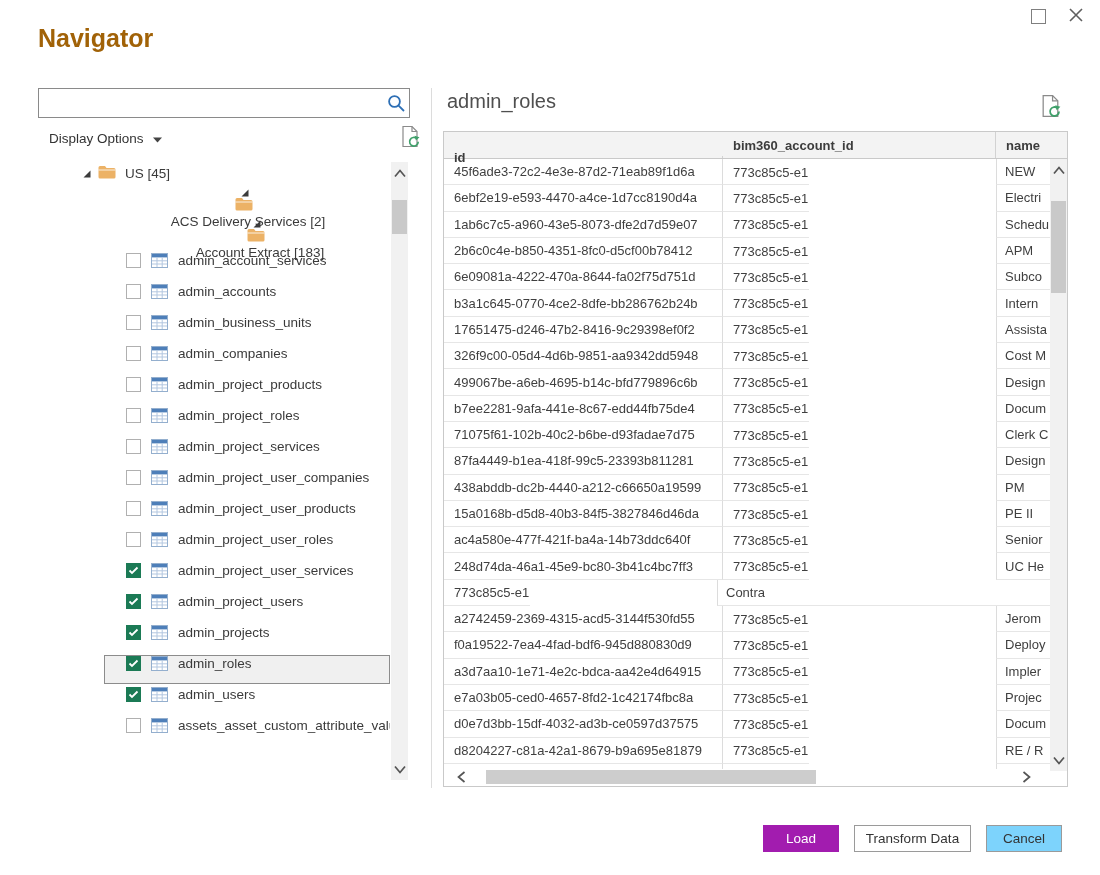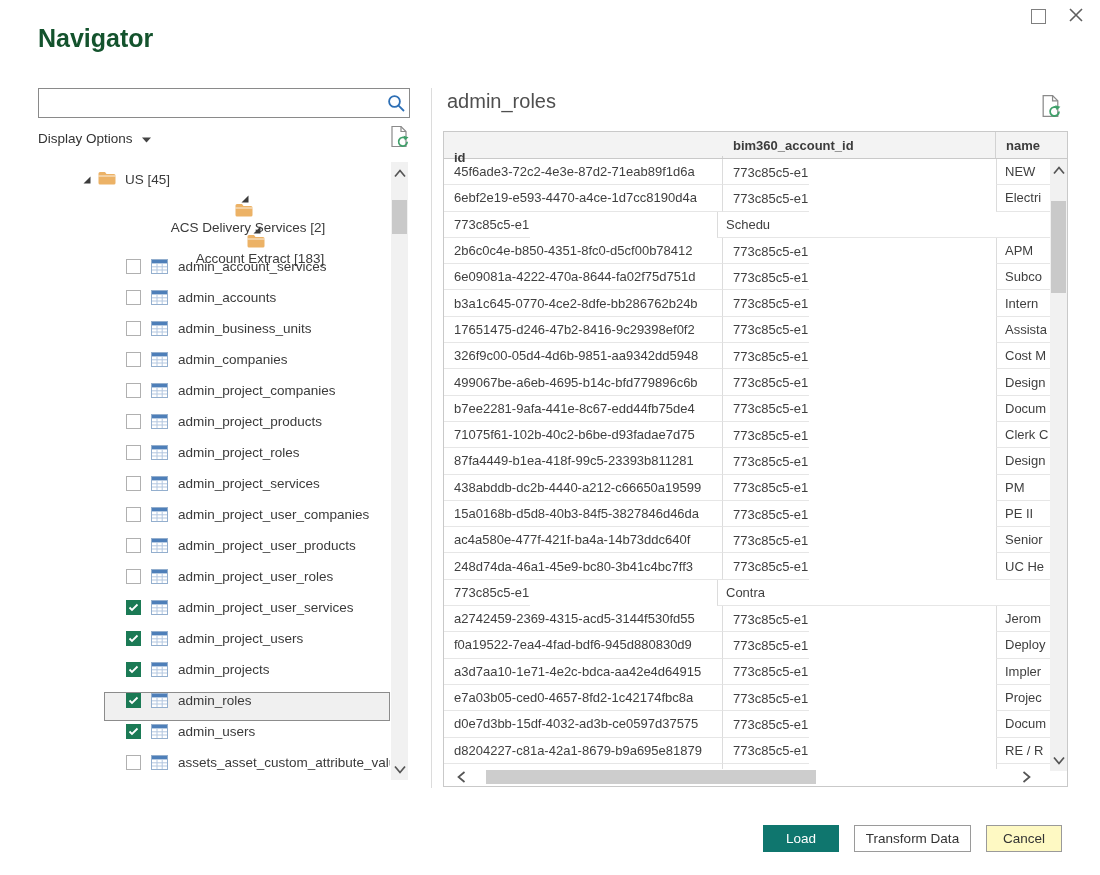--- a/index.html
+++ b/index.html
@@ -6,35 +6,35 @@
   html,body { background:#fff; }
   body { font-family:"Liberation Sans","DejaVu Sans",sans-serif; }
   #dialog { position:relative; width:1100px; height:875px; background:#fff; overflow:hidden; }
 
   
   .win-btn { position:absolute; cursor:default; }
   #win-max { left:1031px; top:9px; width:15px; height:15px; border:1px solid #7f7f7f; background:#fff; }
   #win-close { left:1067px; top:6px; }
 
   
-  #title { position:absolute; left:38px; top:24px; font-size:25px; font-weight:600; color:#14532d; }
+  #title { position:absolute; left:38px; top:24px; font-size:25px; font-weight:600; color:#a16207; }
 
   
   #search-box { position:absolute; left:38px; top:88px; width:372px; height:30px; border:1px solid #8a8a8a; background:#fff; display:flex; align-items:center; }
   #search-box input { flex:1; border:none; outline:none; height:100%; font-size:13px; padding:0 6px 0 8px; font-family:inherit; }
   #search-box .mag { width:26px; display:flex; justify-content:center; align-items:center; }
 
   
-  #display-row { position:absolute; left:38px; top:125px; width:372px; height:26px; display:flex; align-items:center; }
+  #display-row { position:absolute; left:49px; top:125px; width:372px; height:26px; display:flex; align-items:center; }
   #display-row .dd-label { font-size:13.5px; color:#333; }
   #display-row .caret { margin-left:9px; display:inline-block; }
   #display-row .spacer { flex:1; }
 
   
-  #tree { position:absolute; left:38px; top:164px; width:352px; height:626px; overflow:hidden; }
+  #tree { position:absolute; left:38px; top:158px; width:352px; height:626px; overflow:hidden; }
   .tree-row { height:31px; display:flex; align-items:center; font-size:13.5px; color:#3a3a3a; }
   .tree-row .arrow { display:flex; width:9px; justify-content:center; margin-right:7px; }
   .tree-row .folder { margin-right:9px; }
   .sel-box { margin-left:66px; width:322px; height:29px; display:flex; align-items:flex-start; padding-left:21px; border:1px solid transparent; }
   .sel-box.selected { background:#f0f0f0; border:1px solid #8c8c8c; }
   .cb { width:15px; height:15px; border:1px solid #b0b0b0; background:#fff; margin-right:10px; flex:none; display:flex; align-items:center; justify-content:center; }
   .cb.checked { border:1px solid transparent; }
   .tbl-icon { margin-right:10px; flex:none; display:flex; }
   .tree-label { white-space:nowrap; }
 
@@ -78,21 +78,21 @@
   #ph-sb { position:absolute; left:6px; right:30px; bottom:1px; height:16px; display:flex; align-items:center; background:#fff; }
   #ph-sb .hchev { width:22px; display:flex; justify-content:center; align-items:center; }
   #ph-sb .track { flex:1; position:relative; height:14px; }
   #ph-sb .hthumb { position:absolute; left:14px; top:0; width:330px; height:14px; background:#cdcdcd; }
 
   
   #footer { position:absolute; top:825px; right:38px; display:flex; gap:15px; }
   .btn { height:27px; font-size:13.5px; display:flex; align-items:center; justify-content:center; cursor:default; font-family:inherit; }
   #btn-load { width:76px; color:#fff; border:1px solid transparent; }
   #btn-transform { width:117px; background:#fff; border:1px solid #9a9a9a; color:#333; }
-  #btn-cancel { width:76px; background:#fef9c3; border:1px solid #9a9a9a; color:#333; }
+  #btn-cancel { width:76px; background:#7dd3fc; border:1px solid #9a9a9a; color:#333; }
 </style>
 </head>
 <body>
 
 <div id="dialog">
 
   <div id="win-max" class="win-btn"></div>
   <div id="win-close" class="win-btn">
     <svg width="18" height="18" viewBox="0 0 18 18">
         <path d="M3 3 L15 15 M15 3 L3 15" stroke="#5f5f5f" stroke-width="1.6" fill="none"></path>
@@ -236,36 +236,20 @@
           <span class="tbl-icon">
             <svg width="17" height="15" viewBox="0 0 17 15">
               <rect x="0.5" y="0.5" width="16" height="14" fill="#fff" stroke="#94AFCE"></rect>
               <rect x="1" y="1" width="15" height="3.4" fill="#4E7FB9"></rect>
               <line x1="6" y1="4.4" x2="6" y2="14" stroke="#B3C7E0"></line>
               <line x1="11.2" y1="4.4" x2="11.2" y2="14" stroke="#B3C7E0"></line>
               <line x1="1" y1="7.8" x2="16" y2="7.8" stroke="#B3C7E0"></line>
               <line x1="1" y1="11" x2="16" y2="11" stroke="#B3C7E0"></line>
             </svg>
           </span>
-          <span class="tree-label">admin_project_companies</span>
-        </div>
-      </div>
-      <div class="tree-row">
-        <div class="sel-box">
-          <span class="cb"></span>
-          <span class="tbl-icon">
-            <svg width="17" height="15" viewBox="0 0 17 15">
-              <rect x="0.5" y="0.5" width="16" height="14" fill="#fff" stroke="#94AFCE"></rect>
-              <rect x="1" y="1" width="15" height="3.4" fill="#4E7FB9"></rect>
-              <line x1="6" y1="4.4" x2="6" y2="14" stroke="#B3C7E0"></line>
-              <line x1="11.2" y1="4.4" x2="11.2" y2="14" stroke="#B3C7E0"></line>
-              <line x1="1" y1="7.8" x2="16" y2="7.8" stroke="#B3C7E0"></line>
-              <line x1="1" y1="11" x2="16" y2="11" stroke="#B3C7E0"></line>
-            </svg>
-          </span>
           <span class="tree-label">admin_project_products</span>
         </div>
       </div>
       <div class="tree-row">
         <div class="sel-box">
           <span class="cb"></span>
           <span class="tbl-icon">
             <svg width="17" height="15" viewBox="0 0 17 15">
               <rect x="0.5" y="0.5" width="16" height="14" fill="#fff" stroke="#94AFCE"></rect>
               <rect x="1" y="1" width="15" height="3.4" fill="#4E7FB9"></rect>
@@ -501,20 +485,21 @@
           <div class="pc pc-name">NEW</div>
         </div>
         <div class="prow">
           <div class="pc pc-id">6ebf2e19-e593-4470-a4ce-1d7cc8190d4a</div>
           <div class="pc pc-bim">
             <span class="clip">773c85c5-e1</span>
           </div>
           <div class="pc pc-name">Electri</div>
         </div>
         <div class="prow">
+          <div class="pc pc-id">1ab6c7c5-a960-43e5-8073-dfe2d7d59e07</div>
           <div class="pc pc-bim">
             <span class="clip">773c85c5-e1</span>
           </div>
           <div class="pc pc-name">Schedu</div>
         </div>
         <div class="prow">
           <div class="pc pc-id">2b6c0c4e-b850-4351-8fc0-d5cf00b78412</div>
           <div class="pc pc-bim">
             <span class="clip">773c85c5-e1</span>
           </div>
@@ -684,18 +669,18 @@
       </div>
       <div class="hchev">
         <svg width="11" height="14" viewBox="0 0 11 14">
             <polyline points="2.5,2 8.5,7 2.5,12" fill="none" stroke="#555" stroke-width="1.7"></polyline>
           </svg>
       </div>
     </div>
   </div>
 
   <div id="footer">
-    <button id="btn-load" class="btn" style="background: #0f766e;">Load</button>
+    <button id="btn-load" class="btn" style="background: #a21caf;">Load</button>
     <button id="btn-transform" class="btn">Transform Data</button>
     <button id="btn-cancel" class="btn">Cancel</button>
   </div>
 
 </div>
 
 </body></html>

